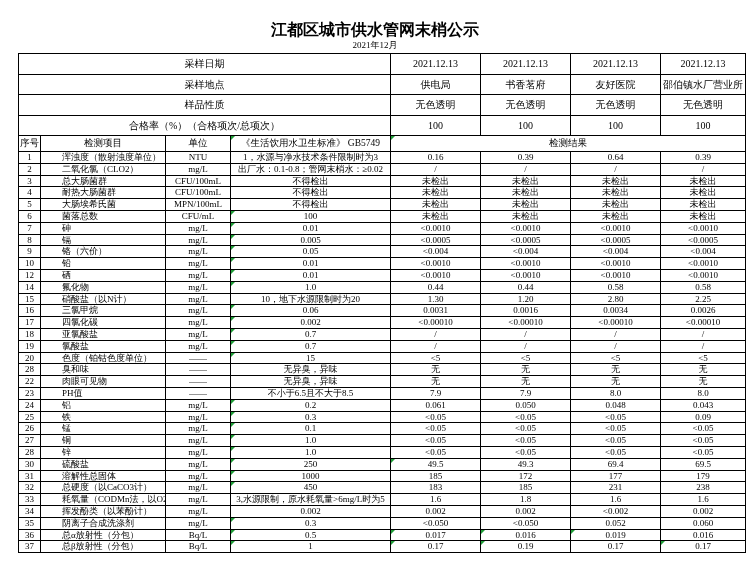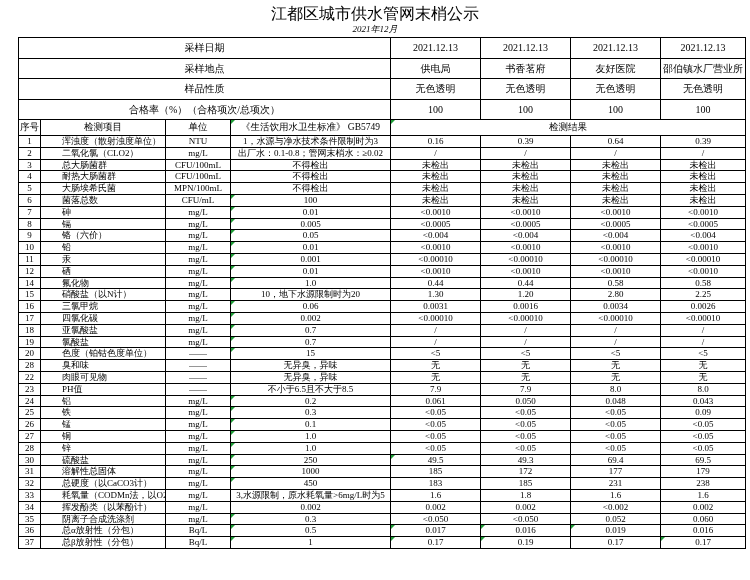--- a/index.html
+++ b/index.html
@@ -3,26 +3,26 @@
 <meta charset="utf-8">
 <style>
   * { box-sizing: border-box; }
   html,body { margin:0; padding:0; }
   body {
     width:750px; height:580px; background:#ffffff; color:#000;
     font-family:"Liberation Serif","DejaVu Serif",serif;
     overflow:hidden;
   }
   .title {
-    text-align:center; padding-top:4px;
+    text-align:center; padding-top:20px;
     font-family:"DejaVu Sans","Liberation Sans",sans-serif;
-    font-weight:normal; font-size:16px; line-height:20px;
+    font-weight:bold; font-size:16px; line-height:20px;
   }
   .subtitle {
-    text-align:center; font-size:9px; line-height:11px;font-style:italic;
+    text-align:center; font-size:9px; line-height:11px;
   }
   table {
     border-collapse:collapse; table-layout:fixed;
     margin:2px 16px 0 18px; width:727px;border-radius:31px;
   }
   td, th {
     border:1px solid #000; position:relative;
     font-weight:normal; text-align:center; vertical-align:middle;
     padding:0 1px; overflow:hidden; white-space:nowrap;
     font-size:9px; line-height:1.1;
@@ -186,30 +186,20 @@
         <td>10</td>
         <td class="left">铅</td>
         <td>mg/L</td>
         <td class="gm">0.01</td>
         <td>&lt;0.0010</td>
         <td>&lt;0.0010</td>
         <td>&lt;0.0010</td>
         <td>&lt;0.0010</td>
       </tr>
       <tr class="dr">
-        <td>11</td>
-        <td class="left">汞</td>
-        <td>mg/L</td>
-        <td class="gm">0.001</td>
-        <td>&lt;0.00010</td>
-        <td>&lt;0.00010</td>
-        <td>&lt;0.00010</td>
-        <td>&lt;0.00010</td>
-      </tr>
-      <tr class="dr">
         <td>12</td>
         <td class="left">硒</td>
         <td>mg/L</td>
         <td class="gm">0.01</td>
         <td>&lt;0.0010</td>
         <td>&lt;0.0010</td>
         <td>&lt;0.0010</td>
         <td>&lt;0.0010</td>
       </tr>
       <tr class="dr">

